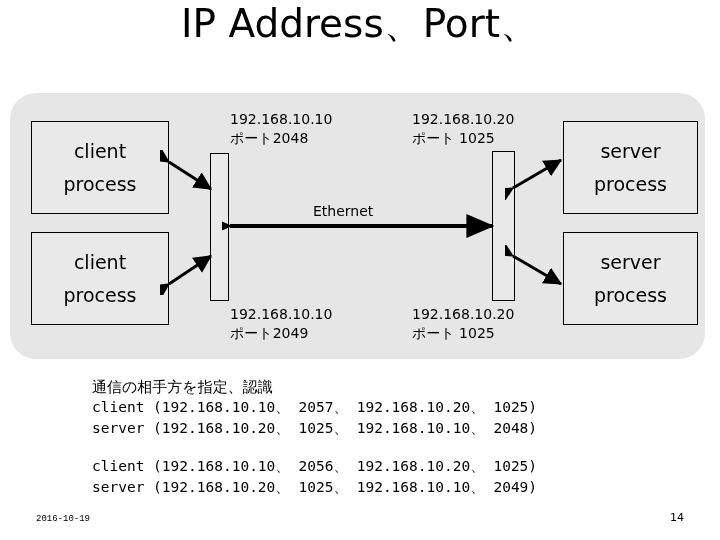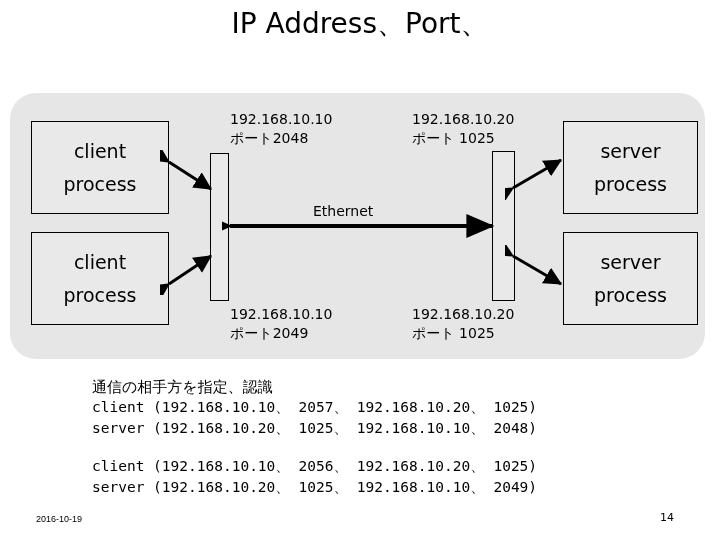--- a/index.html
+++ b/index.html
@@ -18,21 +18,21 @@
   }
 
   
   .title {
     position: absolute;
     left: 0;
     top: 6px;
     width: 720px;
     text-align: center;
     font-family: "DejaVu Sans", sans-serif;
-    font-size: 28px;
+    font-size: 39px;
     line-height: 36px;
     font-weight: normal;
     color: #000000;
     letter-spacing: 0px;
   }
 
   
   .panel {
     position: absolute;
     left: 10px;
@@ -139,30 +139,30 @@
     color: #000000;
     white-space: pre;
   }
   .spacer-line { height: 17px; }
 
   
   #footer-date {
     position: absolute;
     left: 36px;
     top: 514px;
-    font-family: Liberation Sans, sans-serif;
+    font-family: Liberation Mono, monospace;
     font-size: 9px;
     color: #000000;
   }
   #footer-page {
     position: absolute;
     left: 660px;
     top: 511px;
     width: 24px;
-    text-align: left;
+    text-align: right;
     font-family: "DejaVu Sans", sans-serif;
     font-size: 11px;
     color: #000000;
   }
 </style>
 </head>
 <body>
 
 <div id="slide">
 

